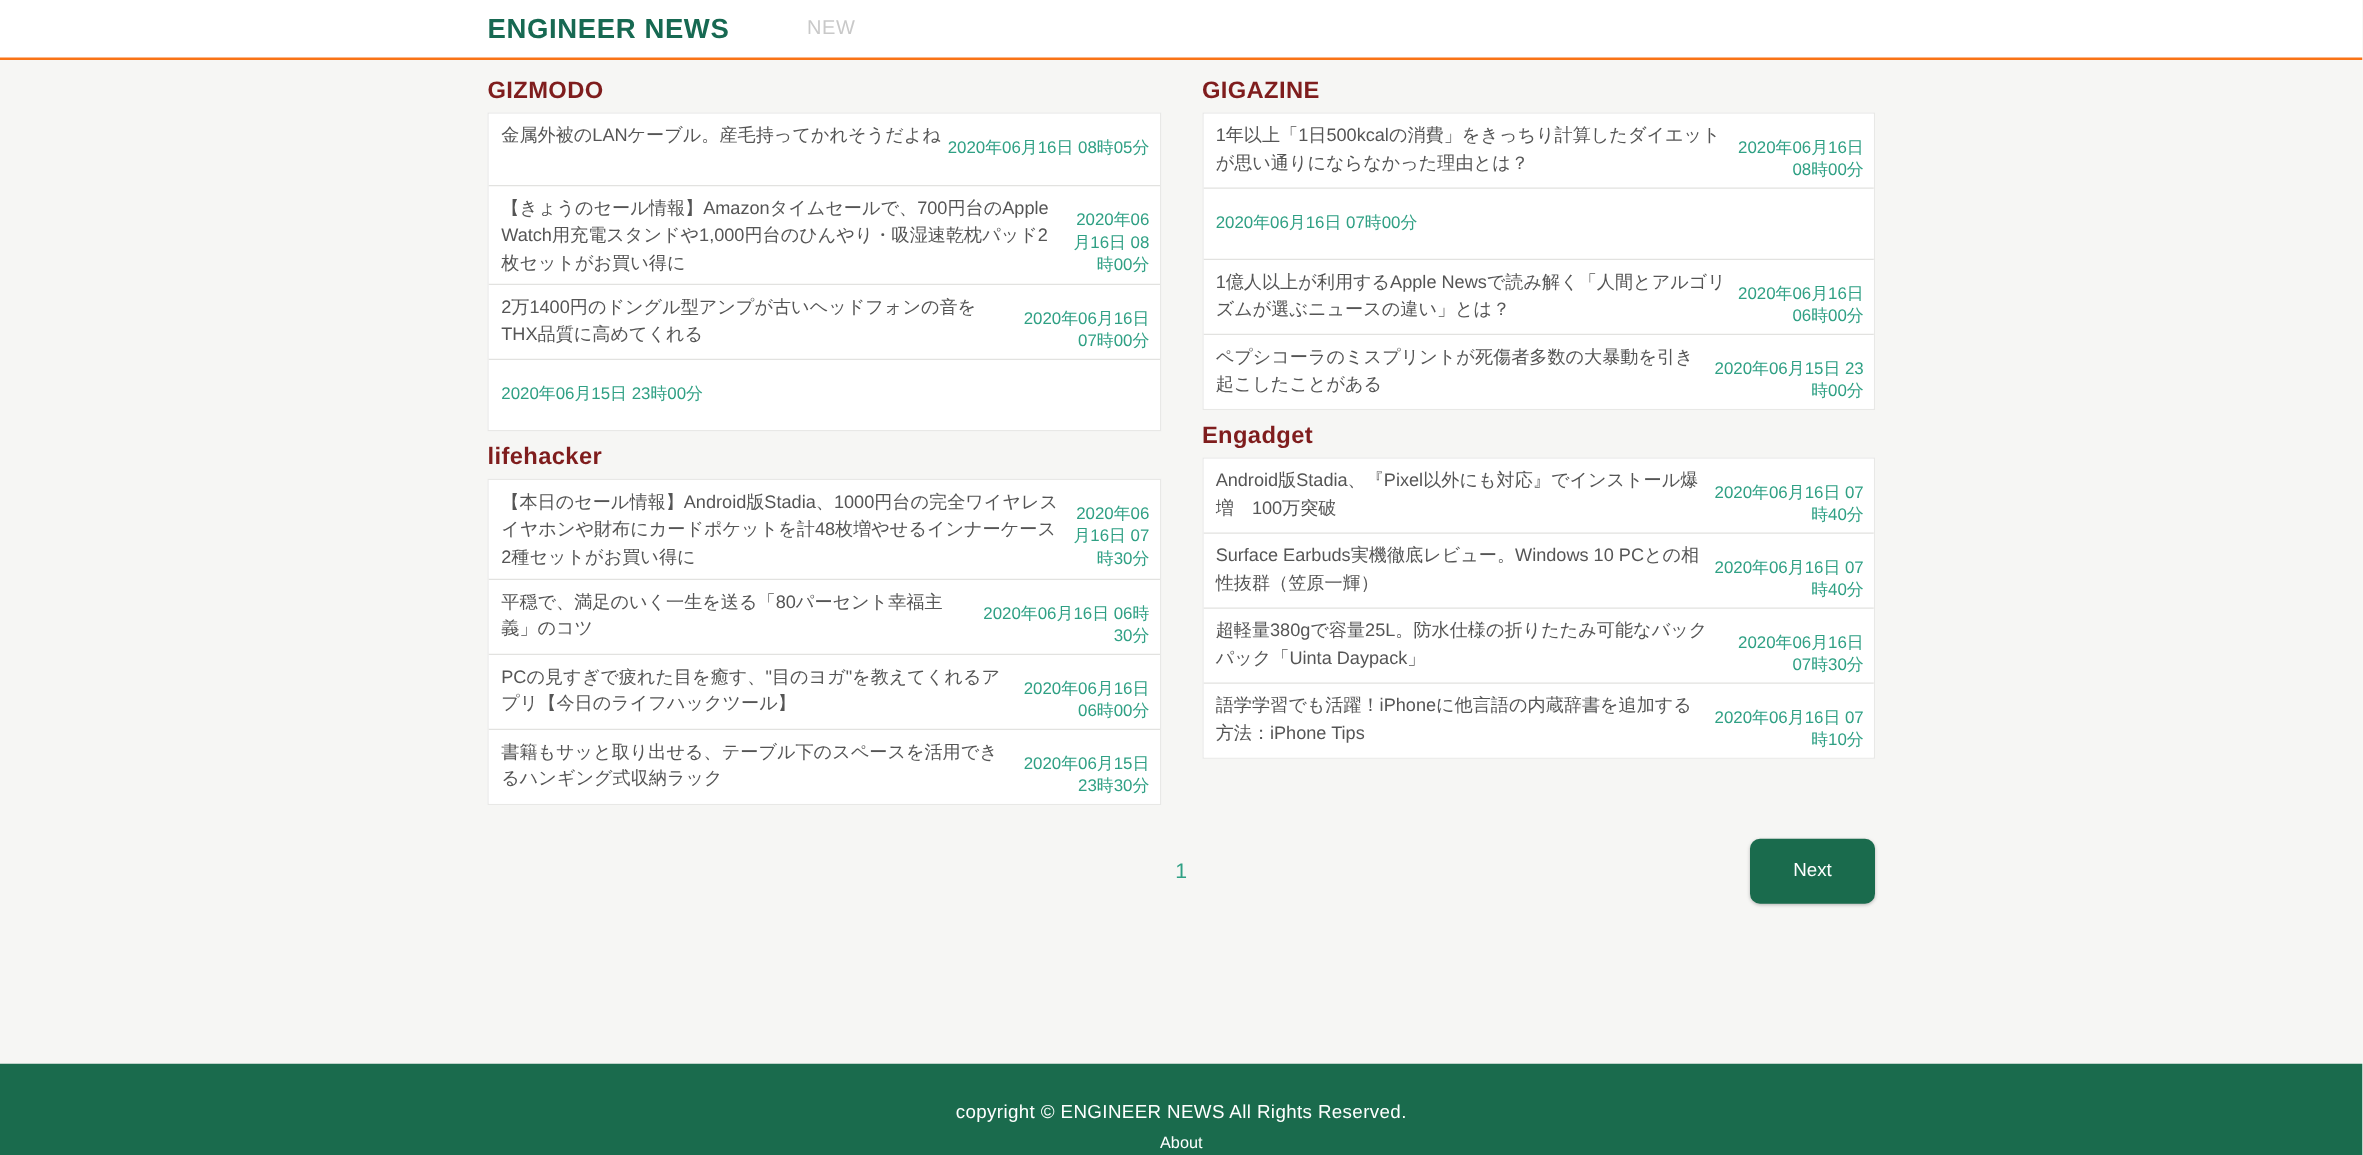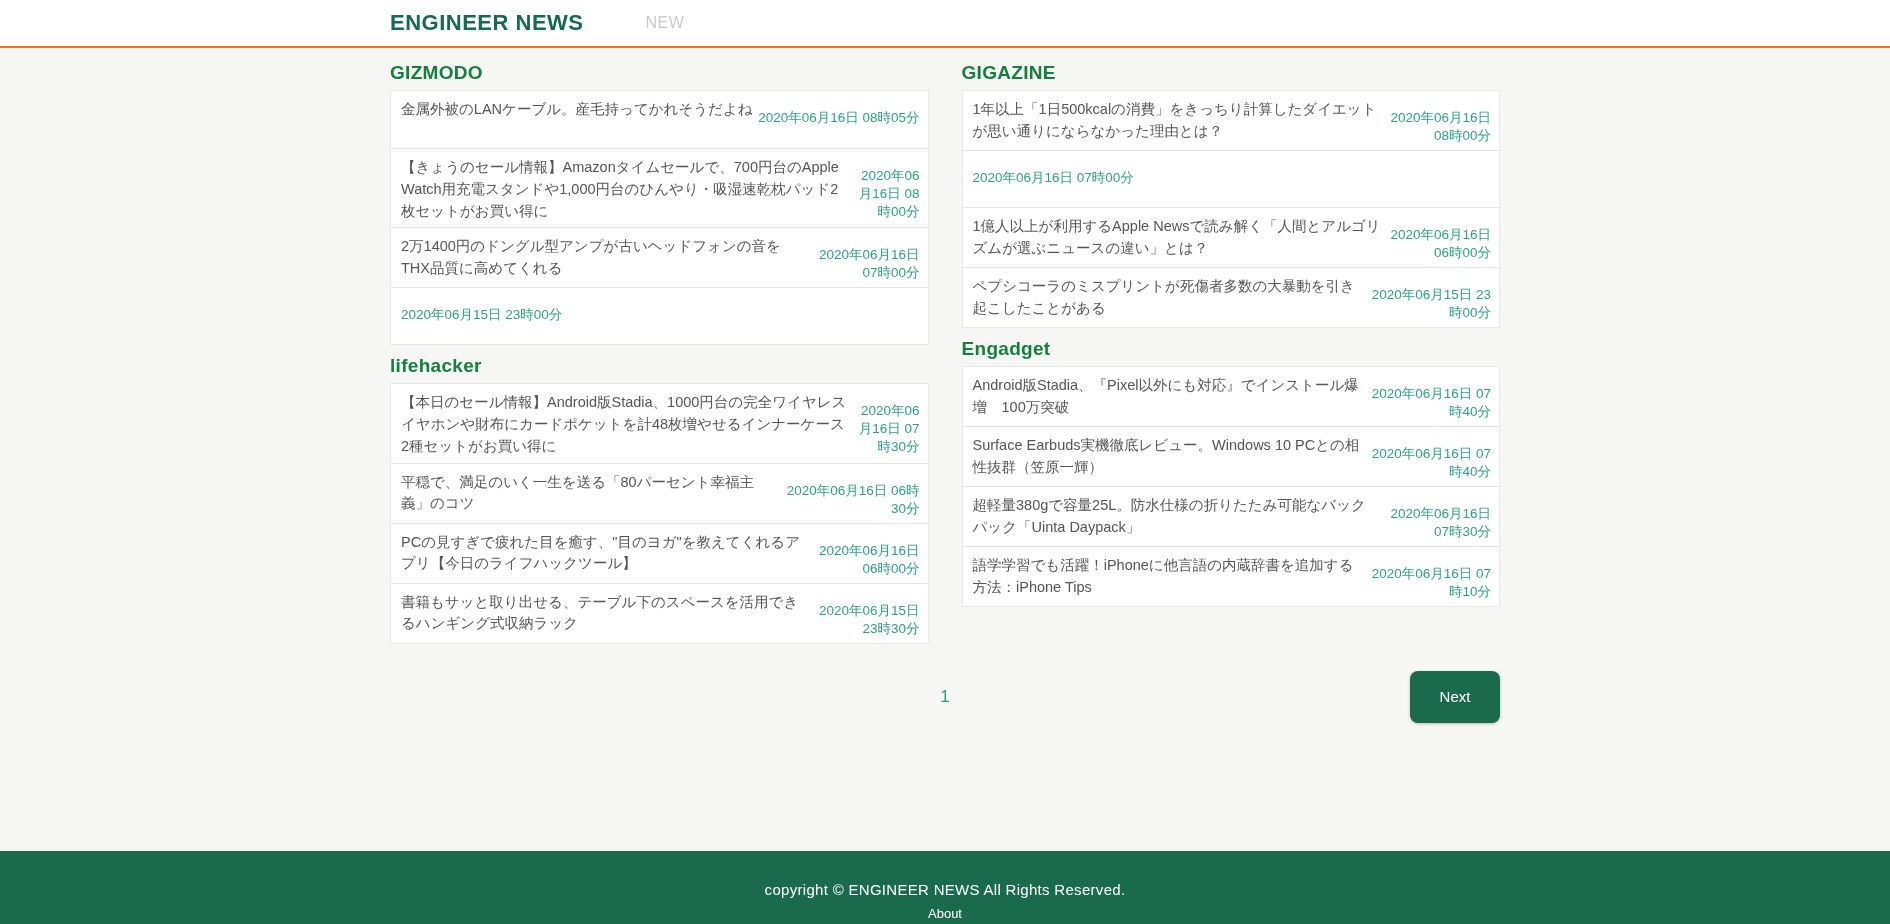--- a/index.html
+++ b/index.html
@@ -31,21 +31,21 @@
   }
   
   .main-content { flex:1 1 auto; }
   .container { width:1110px; margin:0 auto; }
   .columns {
     display:grid; grid-template-columns:1fr 1fr; column-gap:33px;
     padding-top:12px;
   }
   .news-section { margin-bottom:10px; }
   .section-title {
-    font-size:19px; font-weight:bold; color:#15803d;
+    font-size:19px; font-weight:bold; color:#7f1d1d;
     margin:2px 0 6px 0; letter-spacing:0.3px;
   }
   .article-list {
     background:#ffffff;
     border:1px solid #e8e8e6;
   }
   .article-card {
     display:flex; flex-direction:row; justify-content:space-between;
     min-height:57px;
     padding:8px 8px 5px 10px;
@@ -64,21 +64,21 @@
   .pagination {
     position:relative; height:52px; margin-top:17px;
   }
   .page-number {
     position:absolute; left:50%; top:50%;
     transform:translate(-50%,-50%);
     font-size:17px; color:#2fa084; cursor:pointer;
   }
   .next-button {
     position:absolute; right:0; top:0;
-    width:90px; height:52px;
+    width:100px; height:52px;
     background:#1a6b4d; color:#ffffff;
     border:none; border-radius:8px;
     font-size:15px; font-family:inherit;
     cursor:pointer;
     box-shadow:0 1px 3px rgba(0,0,0,0.25);
   }
   
   .app-footer {
     flex:0 0 73px; height:73px;
     background:#1a6b4d; color:#ffffff;

